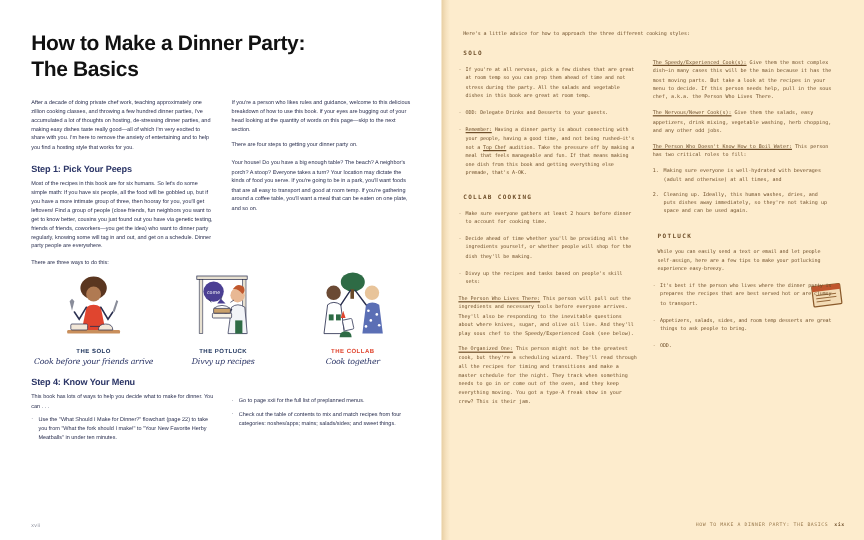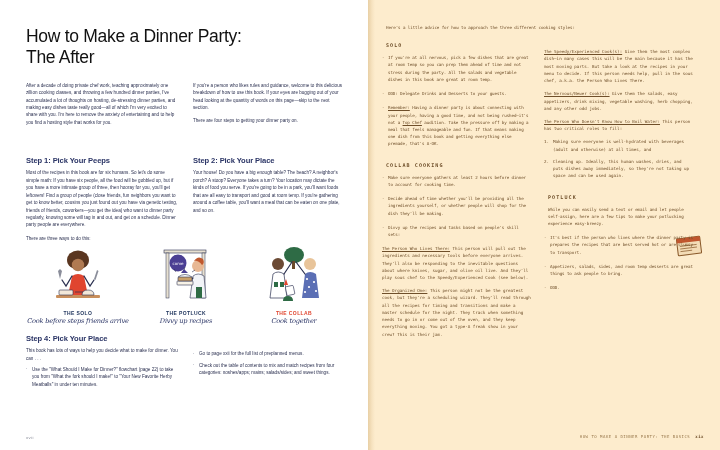--- a/index.html
+++ b/index.html
@@ -18,21 +18,21 @@
   .page-left {
     position: relative;
     width: 368px; height: 450px;
     background: #ffffff;
     padding: 26px 22px 0 26px;
     box-sizing: border-box;
   }
   .headline {
     font-size: 17.5px;
     line-height: 1.22;
-    font-weight: 400;
+    font-weight: 700;
     color: #111111;
     letter-spacing: -0.3px;
     margin: 0 0 13px 0;
   }
   .headline .l2 { display: block; }
 
   .two-col { display: flex; gap: 14px; }
   .col { width: 153px; }
   .body-p {
     font-size: 4.6px;
@@ -41,21 +41,21 @@
     margin: 0 0 6px 0;
     text-align: left;
   }
   .step-head {
     font-size: 7.6px;
     font-weight: 700;
     color: #2b3566;
     margin: 9px 0 4px 0;
     letter-spacing: -0.1px;
   }
-  .step-head.first { margin-top: 24px; }
+  .step-head.first { margin-top: 4px; }
   .intro-line {
     font-size: 4.6px;
     color: #2b3050;
     margin: 0 0 4px 0;
     line-height: 1.6;
   }
   ul.dashes { list-style: none; margin: 3px 0 0 0; padding: 0; }
   ul.dashes li {
     font-size: 4.6px;
     line-height: 1.62;
@@ -205,40 +205,39 @@
 </style>
 </head>
 <body>
 
 <div class="spread">
 
   <div class="page-left">
 
     <h1 class="headline">
       <span>How to Make a Dinner Party:</span>
-      <span class="l2">The After</span>
+      <span class="l2">The Basics</span>
     </h1>
 
     <div class="two-col">
       <div class="col">
         <p class="body-p">After a decade of doing private chef work, teaching approximately one zillion cooking classes, and throwing a few hundred dinner parties, I've accumulated a lot of thoughts on hosting, de-stressing dinner parties, and making easy dishes taste really good—all of which I'm very excited to share with you. I'm here to remove the anxiety of entertaining and to help you find a hosting style that works for you.</p>
       </div>
       <div class="col">
         <p class="body-p">If you're a person who likes rules and guidance, welcome to this delicious breakdown of how to use this book. If your eyes are bugging out of your head looking at the quantity of words on this page—skip to the next section.</p>
         <p class="body-p">There are four steps to getting your dinner party on.</p>
       </div>
     </div>
 
     <div class="two-col">
       <div class="col">
         <h2 class="step-head first">Step 1: Pick Your Peeps</h2>
         <p class="body-p">Most of the recipes in this book are for six humans. So let's do some simple math: If you have six people, all the food will be gobbled up, but if you have a more intimate group of three, then hooray for you, you'll get leftovers! Find a group of people (close friends, fun neighbors you want to get to know better, cousins you just found out you have via genetic testing, friends of friends, coworkers—you get the idea) who want to dinner party regularly, knowing some will tag in and out, and get on a schedule. Dinner party people are everywhere.</p>
       </div>
       <div class="col">
-        <h2 class="step-head first">Step 2: Pick Your Place</h2>
         <p class="body-p">Your house! Do you have a big enough table? The beach? A neighbor's porch? A stoop? Everyone takes a turn? Your location may dictate the kinds of food you serve. If you're going to be in a park, you'll want foods that are all easy to transport and good at room temp. If you're gathering around a coffee table, you'll want a meal that can be eaten on one plate, and so on.</p>
       </div>
     </div>
 
     <p class="intro-line">There are three ways to do this:</p>
 
     <div class="illus-row">
 
       <div class="illus">
         <div class="illus-art">
@@ -250,21 +249,21 @@
             <path d="M58 30 L64 40 L68 34" stroke="#2b3050" stroke-width="1.3" fill="none" stroke-linecap="round"></path>
             <path d="M34 33 l-2 -8 2 -2 2 2 -2 8" fill="#8a8d9a"></path>
             <path d="M68 33 l3 -9 1.5 1 -3 9" fill="#8a8d9a"></path>
             <rect x="30" y="49" width="44" height="3" rx="1" fill="#c98f5c"></rect>
             <rect x="33" y="44" width="14" height="5" rx="1" fill="#f2e7d8" stroke="#2b3050" stroke-width="0.6"></rect>
             <path d="M62 44 q6 0 6 5 h-12 q0-5 6-5Z" fill="#f2e7d8" stroke="#2b3050" stroke-width="0.6"></path>
             <path d="M49 46 h8" stroke="#2b3050" stroke-width="0.7"></path>
           </svg>
         </div>
         <div class="cap-name cap-solo">THE SOLO</div>
-        <div class="cap-hand">Cook before steps friends arrive</div>
+        <div class="cap-hand">Cook before your friends arrive</div>
       </div>
 
       <div class="illus">
         <div class="illus-art">
           <svg width="104" height="62" viewBox="0 0 104 62">
             <rect x="30" y="4" width="42" height="3" fill="#e7e0d0" stroke="#2b3050" stroke-width="0.6"></rect>
             <rect x="32" y="7" width="3" height="45" fill="#e7e0d0" stroke="#2b3050" stroke-width="0.5"></rect>
             <rect x="68" y="7" width="3" height="45" fill="#e7e0d0" stroke="#2b3050" stroke-width="0.5"></rect>
             <circle cx="44" cy="17" r="8.5" fill="#4b3f93"></circle>
             <path d="M50 23 l4 4 -7 0 Z" fill="#4b3f93"></path>
@@ -311,21 +310,21 @@
             <path d="M46 50 q5 0 5 5 h-10 q0-5 5-5Z" fill="#2e6b45"></path>
             <rect x="44" y="40" width="8" height="9" rx="1" fill="#ffffff" stroke="#2b3050" stroke-width="0.6" transform="rotate(-12 48 44)"></rect>
             <path d="M44 33 l-2 6 h4 Z" fill="#e0452f"></path>
           </svg>
         </div>
         <div class="cap-name cap-collab">THE COLLAB</div>
         <div class="cap-hand">Cook together</div>
       </div>
     </div>
 
-    <h2 class="step-head">Step 4: Pick Your Place</h2>
+    <h2 class="step-head">Step 4: Know Your Menu</h2>
     <div class="two-col">
       <div class="col">
         <p class="intro-line">This book has lots of ways to help you decide what to make for dinner. You can . . .</p>
         <ul class="dashes">
           <li>Use the "What Should I Make for Dinner?" flowchart (page 22) to take you from "What the fork should I make!" to "Your New Favorite Herby Meatballs" in under ten minutes.</li>
         </ul>
       </div>
       <div class="col">
         <ul class="dashes">
           <li>Go to page xxii for the full list of preplanned menus.</li>

